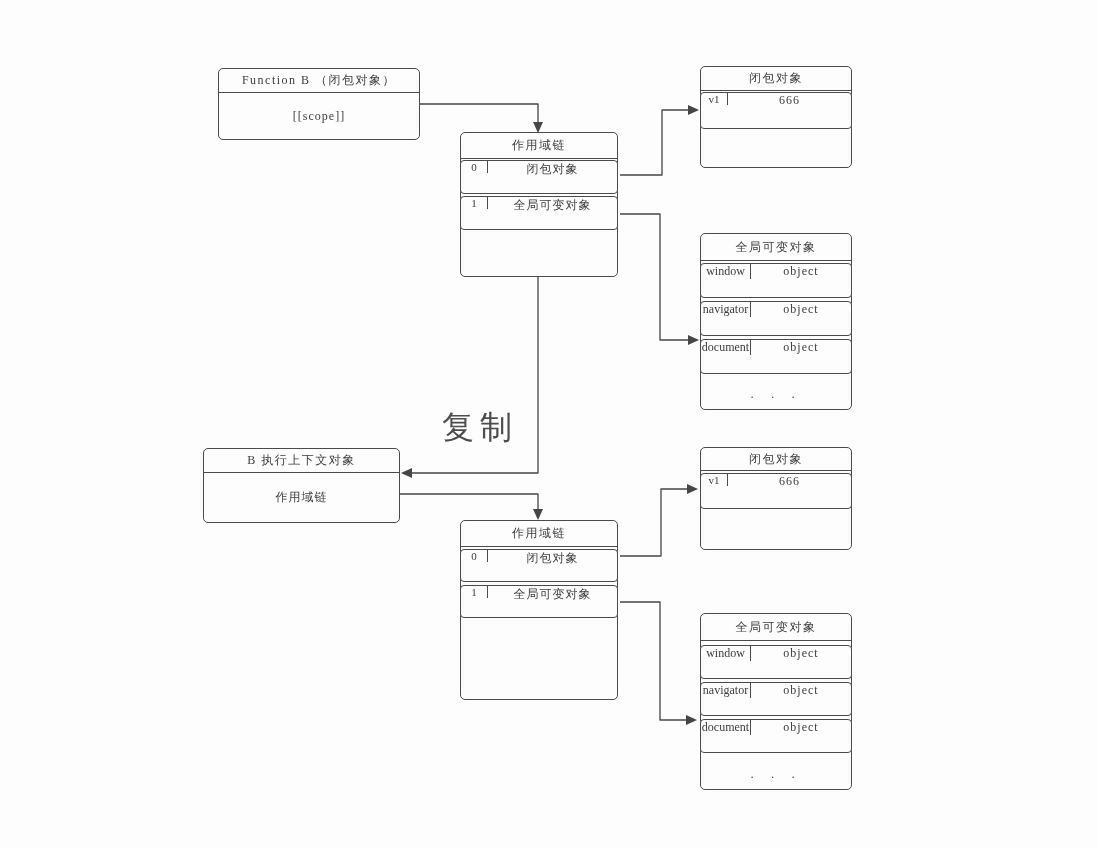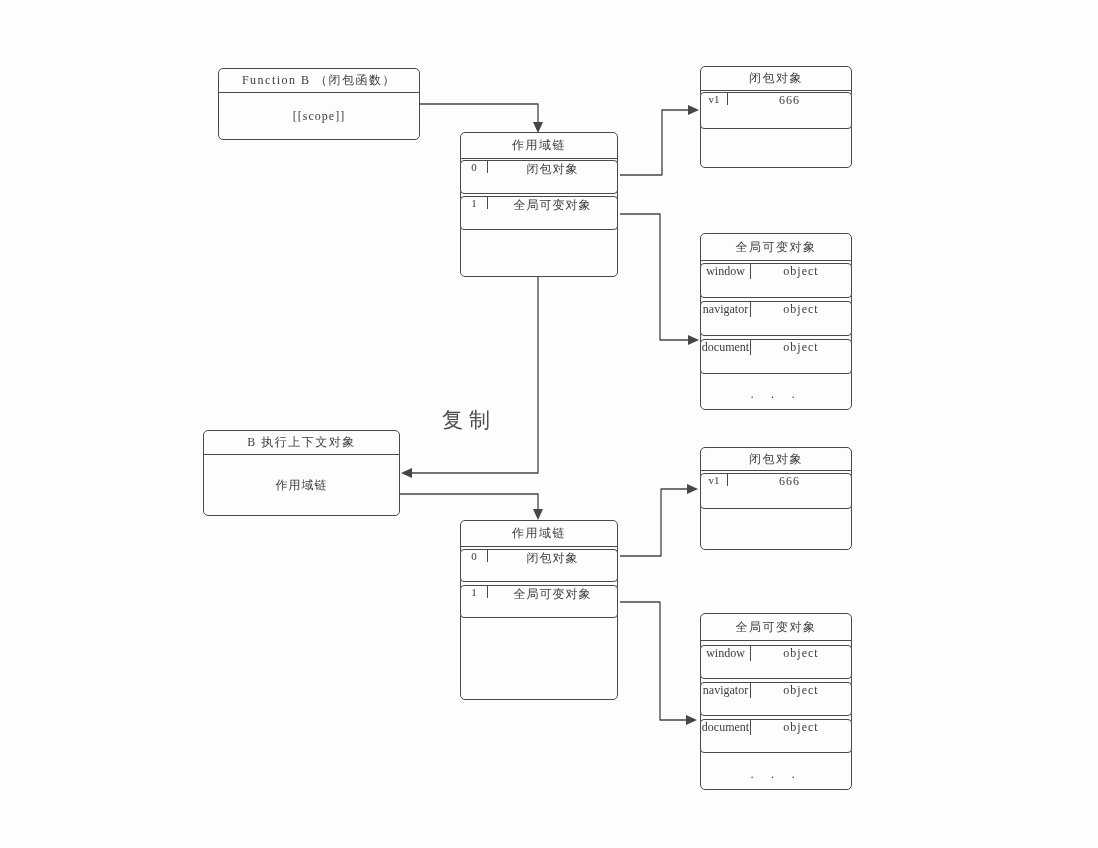--- a/index.html
+++ b/index.html
@@ -50,21 +50,21 @@
     display:flex; align-items:center; justify-content:center;
     font-size:12px; letter-spacing:1px;
   }
   .dots {
     position:absolute; left:0; right:0;
     text-align:center; font-size:13px; letter-spacing:7px;
     color:#4a4a4a;
   }
   .copy-label {
     position:absolute;
-    font-size:21px; letter-spacing:6px; color:#4d4d4d;
+    font-size:32px; letter-spacing:6px; color:#4d4d4d;
   }
   svg.wires { position:absolute; left:0; top:0; pointer-events:none; }
 </style>
 </head>
 <body>
 
 <div class="canvas">
 
   <svg class="wires" width="1098" height="848" viewBox="0 0 1098 848">
     <defs>
@@ -77,21 +77,21 @@
       <path d="M620,175 H662 V110 H690" marker-end="url(#arr)"></path>
       <path d="M620,214 H660 V340 H690" marker-end="url(#arr)"></path>
       <path d="M538,277 V473 H410" marker-end="url(#arr)"></path>
       <path d="M400,494 H538 V511" marker-end="url(#arr)"></path>
       <path d="M620,556 H661 V489 H689" marker-end="url(#arr)"></path>
       <path d="M620,602 H660 V720 H688" marker-end="url(#arr)"></path>
     </g>
   </svg>
 
   <div class="box" style="left:218px;top:68px;width:202px;height:72px">
-    <div class="hdr" style="height:24px">Function B （闭包函数）</div>
+    <div class="hdr" style="height:24px">Function B （闭包对象）</div>
     <div class="free-text" style="top:24px;bottom:0">[[scope]]</div>
   </div>
 
   <div class="box" style="left:460px;top:132px;width:158px;height:145px">
     <div class="hdr" style="height:26px">作用域链</div>
     <div class="lrow" style="top:27px;height:34px">
       <span class="cell-idx">0</span>
       <span class="cell-val">闭包对象</span>
     </div>
     <div class="lrow" style="top:63px;height:34px">
@@ -120,21 +120,21 @@
     </div>
     <div class="lrow" style="top:105px;height:35px">
       <span class="cell-key">document</span>
       <span class="cell-val">object</span>
     </div>
     <div class="dots" style="top:152px">. . .</div>
   </div>
 
   <div class="copy-label" style="left:442px;top:406px">复制</div>
 
-  <div class="box" style="left:203px;top:430px;width:197px;height:86px">
+  <div class="box" style="left:203px;top:448px;width:197px;height:75px">
     <div class="hdr" style="height:24px">B 执行上下文对象</div>
     <div class="free-text" style="top:24px;bottom:0">作用域链</div>
   </div>
 
   <div class="box" style="left:460px;top:520px;width:158px;height:180px">
     <div class="hdr" style="height:26px">作用域链</div>
     <div class="lrow" style="top:28px;height:33px">
       <span class="cell-idx">0</span>
       <span class="cell-val">闭包对象</span>
     </div>

